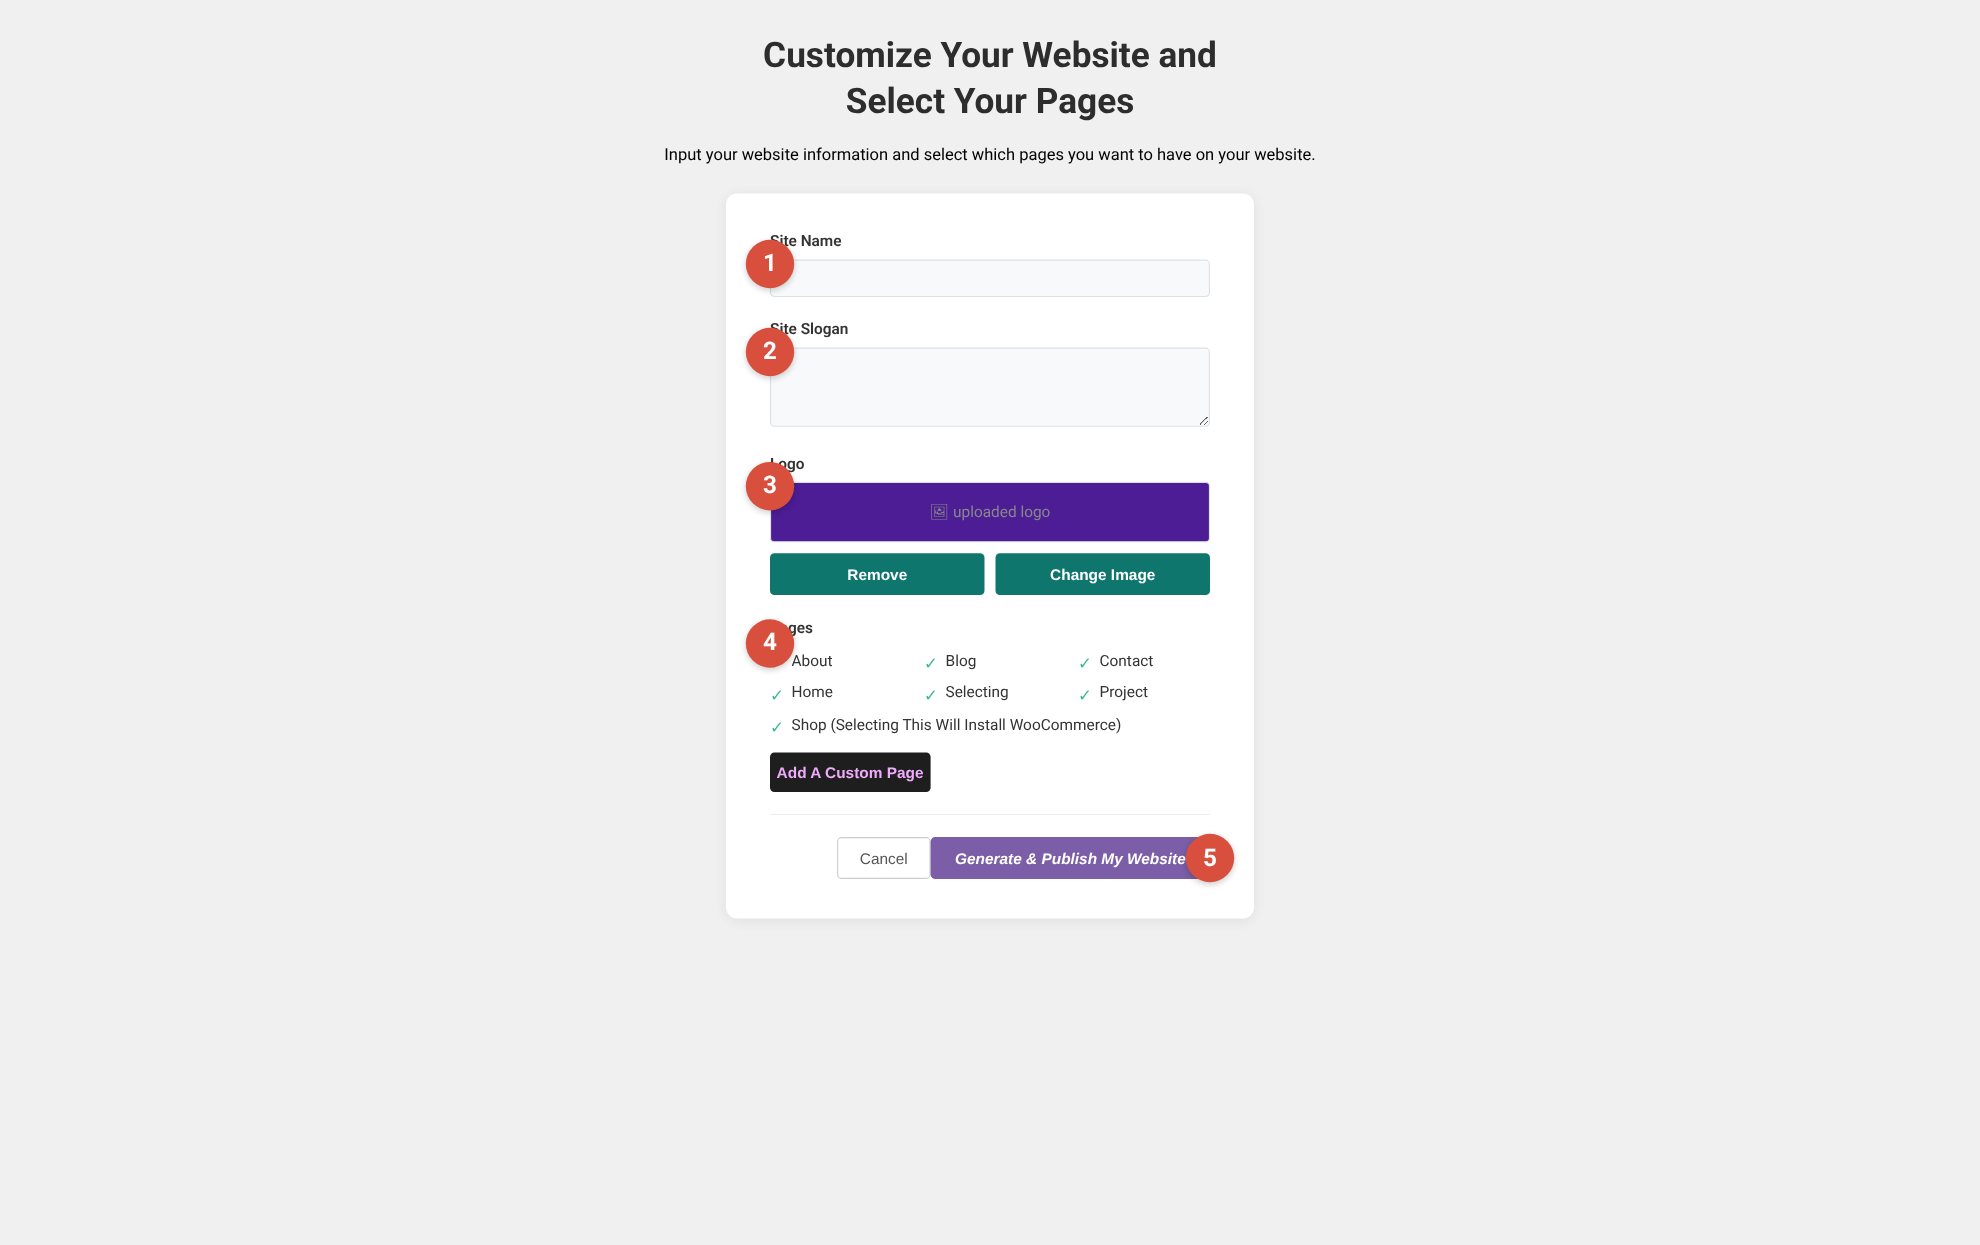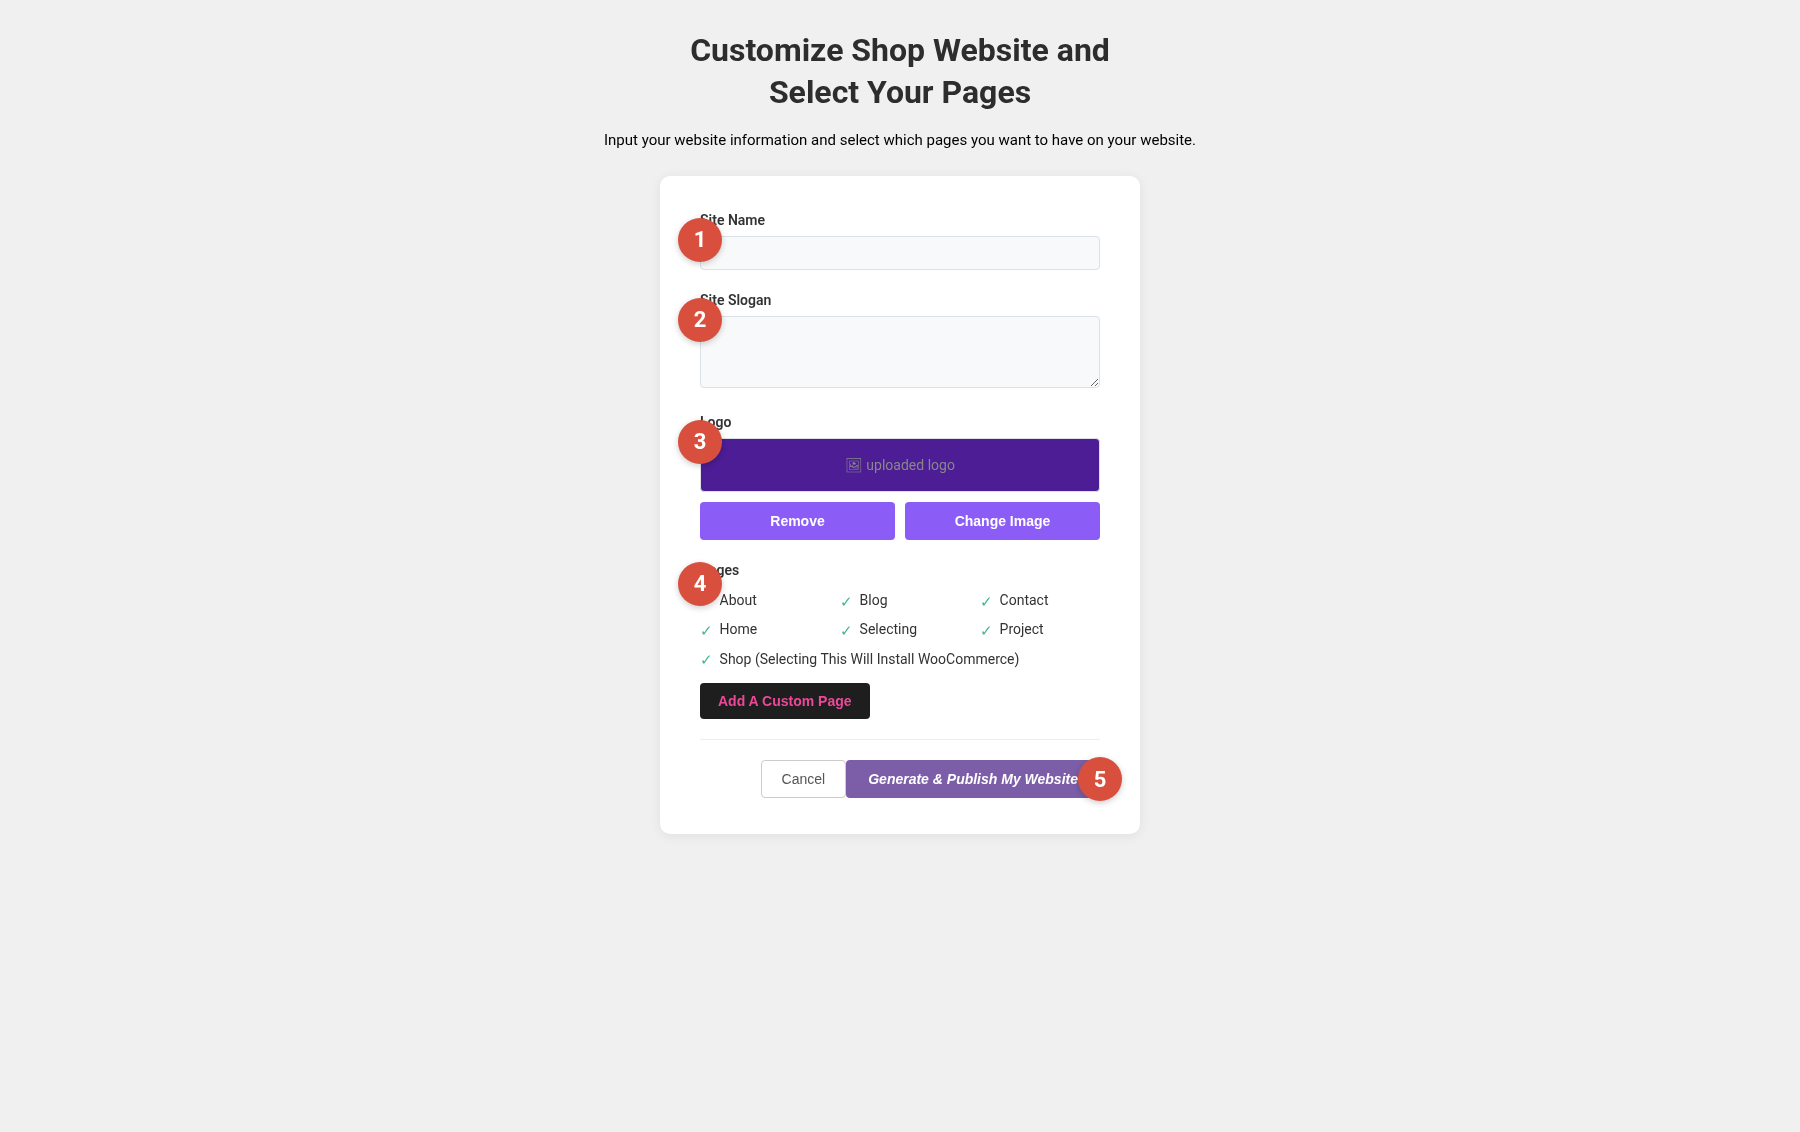--- a/index.html
+++ b/index.html
@@ -112,21 +112,21 @@
       margin-bottom: 10px;
     }
 
     .logo-buttons {
       display: flex;
       gap: 10px;
     }
 
     .btn-dark {
       flex: 1;
-      background-color: #8b5cf6;
+      background-color: #0f766e;
       color: #fff;
       border: none;
       border-radius: 4px;
       padding: 11px 10px;
       font-size: 14px;
       font-weight: 600;
       cursor: pointer;
     }
 
     .pages-section {
@@ -171,24 +171,24 @@
       color: #333;
       margin-bottom: 14px;
     }
 
     .shop-label {
       line-height: 1.4;
     }
 
     .btn-add-custom {
       background-color: #1e1e1e;
-      color: #ec4899;
+      color: #f0abfc;
       border: none;
       border-radius: 4px;
-      padding: 10px 18px;
+      padding: 10px 6px;
       font-size: 14px;
       font-weight: 600;
       cursor: pointer;
     }
 
     .divider {
       border: none;
       border-top: 1px solid #eee;
       margin: 20px 0;
     }
@@ -236,21 +236,21 @@
       box-shadow: 0 2px 6px rgba(0,0,0,0.2);
       position: absolute;
       right: -22px;
     }
   </style>
 </head>
 <body>
 
 <div class="page-header">
   <div class="page-title">
-    <span>Customize Shop Website and</span><br>
+    <span>Customize Your Website and</span><br>
     <span>Select Your Pages</span>
   </div>
   <div class="page-subtitle">Input your website information and select which pages you want to have on your website.</div>
 </div>
 
 <div class="card">
 
   <div class="field-group">
     <div class="step-badge" style="top: 6px;">1</div>
     <label class="field-label">Site Name</label>

